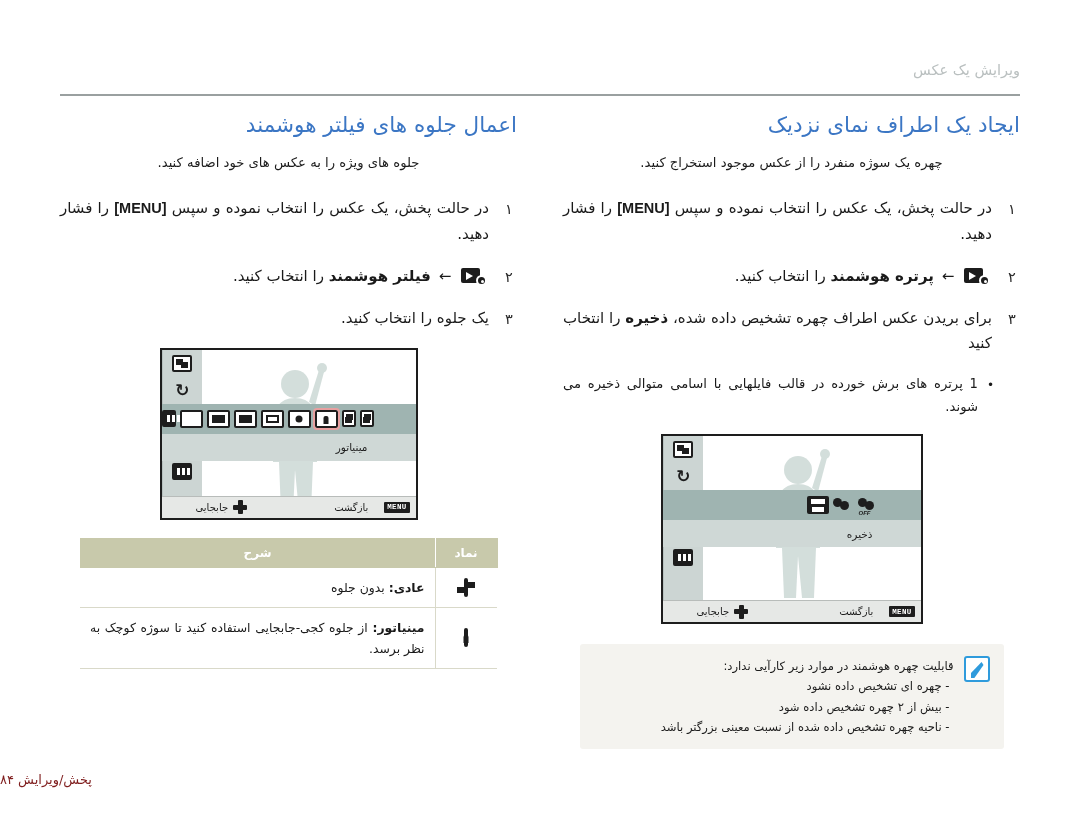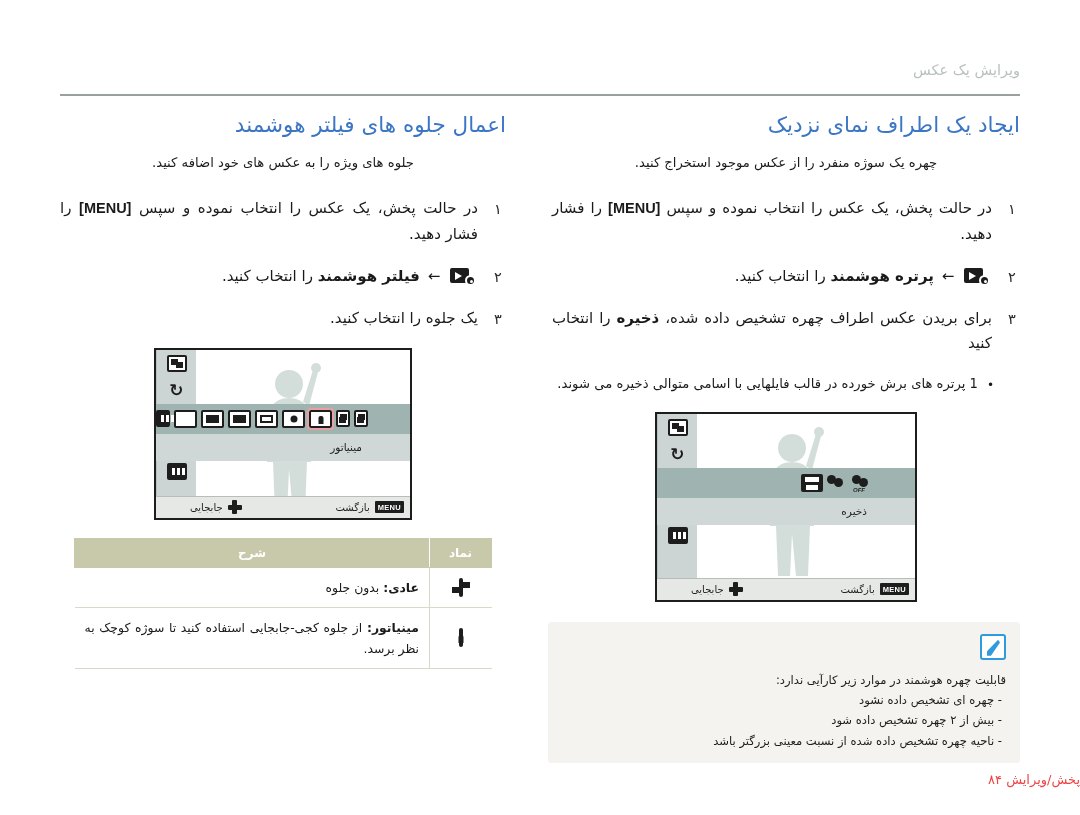--- a/index.html
+++ b/index.html
@@ -144,21 +144,21 @@
     background:#e6e8e6; border-top:1px solid #b8bcba;
     display:flex; flex-direction:row; align-items:center;
     font-size:10px; color:#1d1d1d;
   }
   .lcd .botbar .seg{ display:flex; align-items:center; gap:5px; }
   .lcd .botbar .seg.r{ margin-right:6px; }
   .lcd .botbar .seg.l{ margin-right:auto; margin-left:34px; }
   .menu-chip{
     background:#1d1d1d;color:#fff;font-size:7.5px;font-weight:bold;
     padding:1.5px 3px;border-radius:1px;letter-spacing:.3px;
-    font-family:Liberation Sans, sans-serif; direction:ltr;
+    font-family:Liberation Mono, monospace; direction:ltr;margin-left:11px;
   }
   .dpad{
     width:14px;height:14px;position:relative;display:inline-block;
   }
   .dpad:before{
     content:""; position:absolute;left:4.5px;top:0;
     width:5px;height:14px;background:#1d1d1d;border-radius:1px;
   }
   .dpad:after{
     content:""; position:absolute;left:0;top:4.5px;
@@ -251,44 +251,44 @@
     padding:9px 10px; font-size:12.4px; line-height:1.7;
     vertical-align:middle;
   }
   table.symtab td.sym{
     width:62px; text-align:center; border-left:1px solid #d9d9c9;
   }
   table.symtab td.desc{ text-align:justify; }
 
   
   .notebox{
-    margin:20px auto 0 auto; width:472px;
+    margin:20px auto 0 auto; width:424px;
     background:#f4f3ef; border-radius:3px;
     padding:12px 14px 12px 12px;
-    display:flex; flex-direction:column; gap:10px;
+    display:flex; flex-direction:row; gap:10px;
     font-size:11.6px; line-height:1.75; color:#1d1d1d;
   }
   .notebox .note-icon{
     flex:0 0 26px; width:26px;height:26px;
     border:2px solid #2f9bdc; border-radius:3px;
     background:#ffffff; position:relative;
   }
   .notebox .note-icon .pen{
     position:absolute;left:5px;top:4px;
     width:13px;height:16px;background:#2f9bdc;
     clip-path:polygon(85% 0,100% 18%,30% 100%,0 100%,0 72%);
   }
   .notebox .note-body{ flex:1 1 auto; text-align:right; }
   .notebox .nb-line{ display:block; }
   .notebox .nb-sub{ display:block; padding-right:4px; }
 
   
   .footer{
     position:absolute; left:0; right:0; bottom:28px;
-    text-align:right; font-size:13px; color:#ef4444;
+    text-align:left; font-size:13px; color:#7f1d1d;
   }
 </style>
 </head>
 <body>
 
 <div class="page-header">
   <span class="hdr-text">ویرایش یک عکس</span>
   <div class="hdr-rule"></div>
 </div>
 

